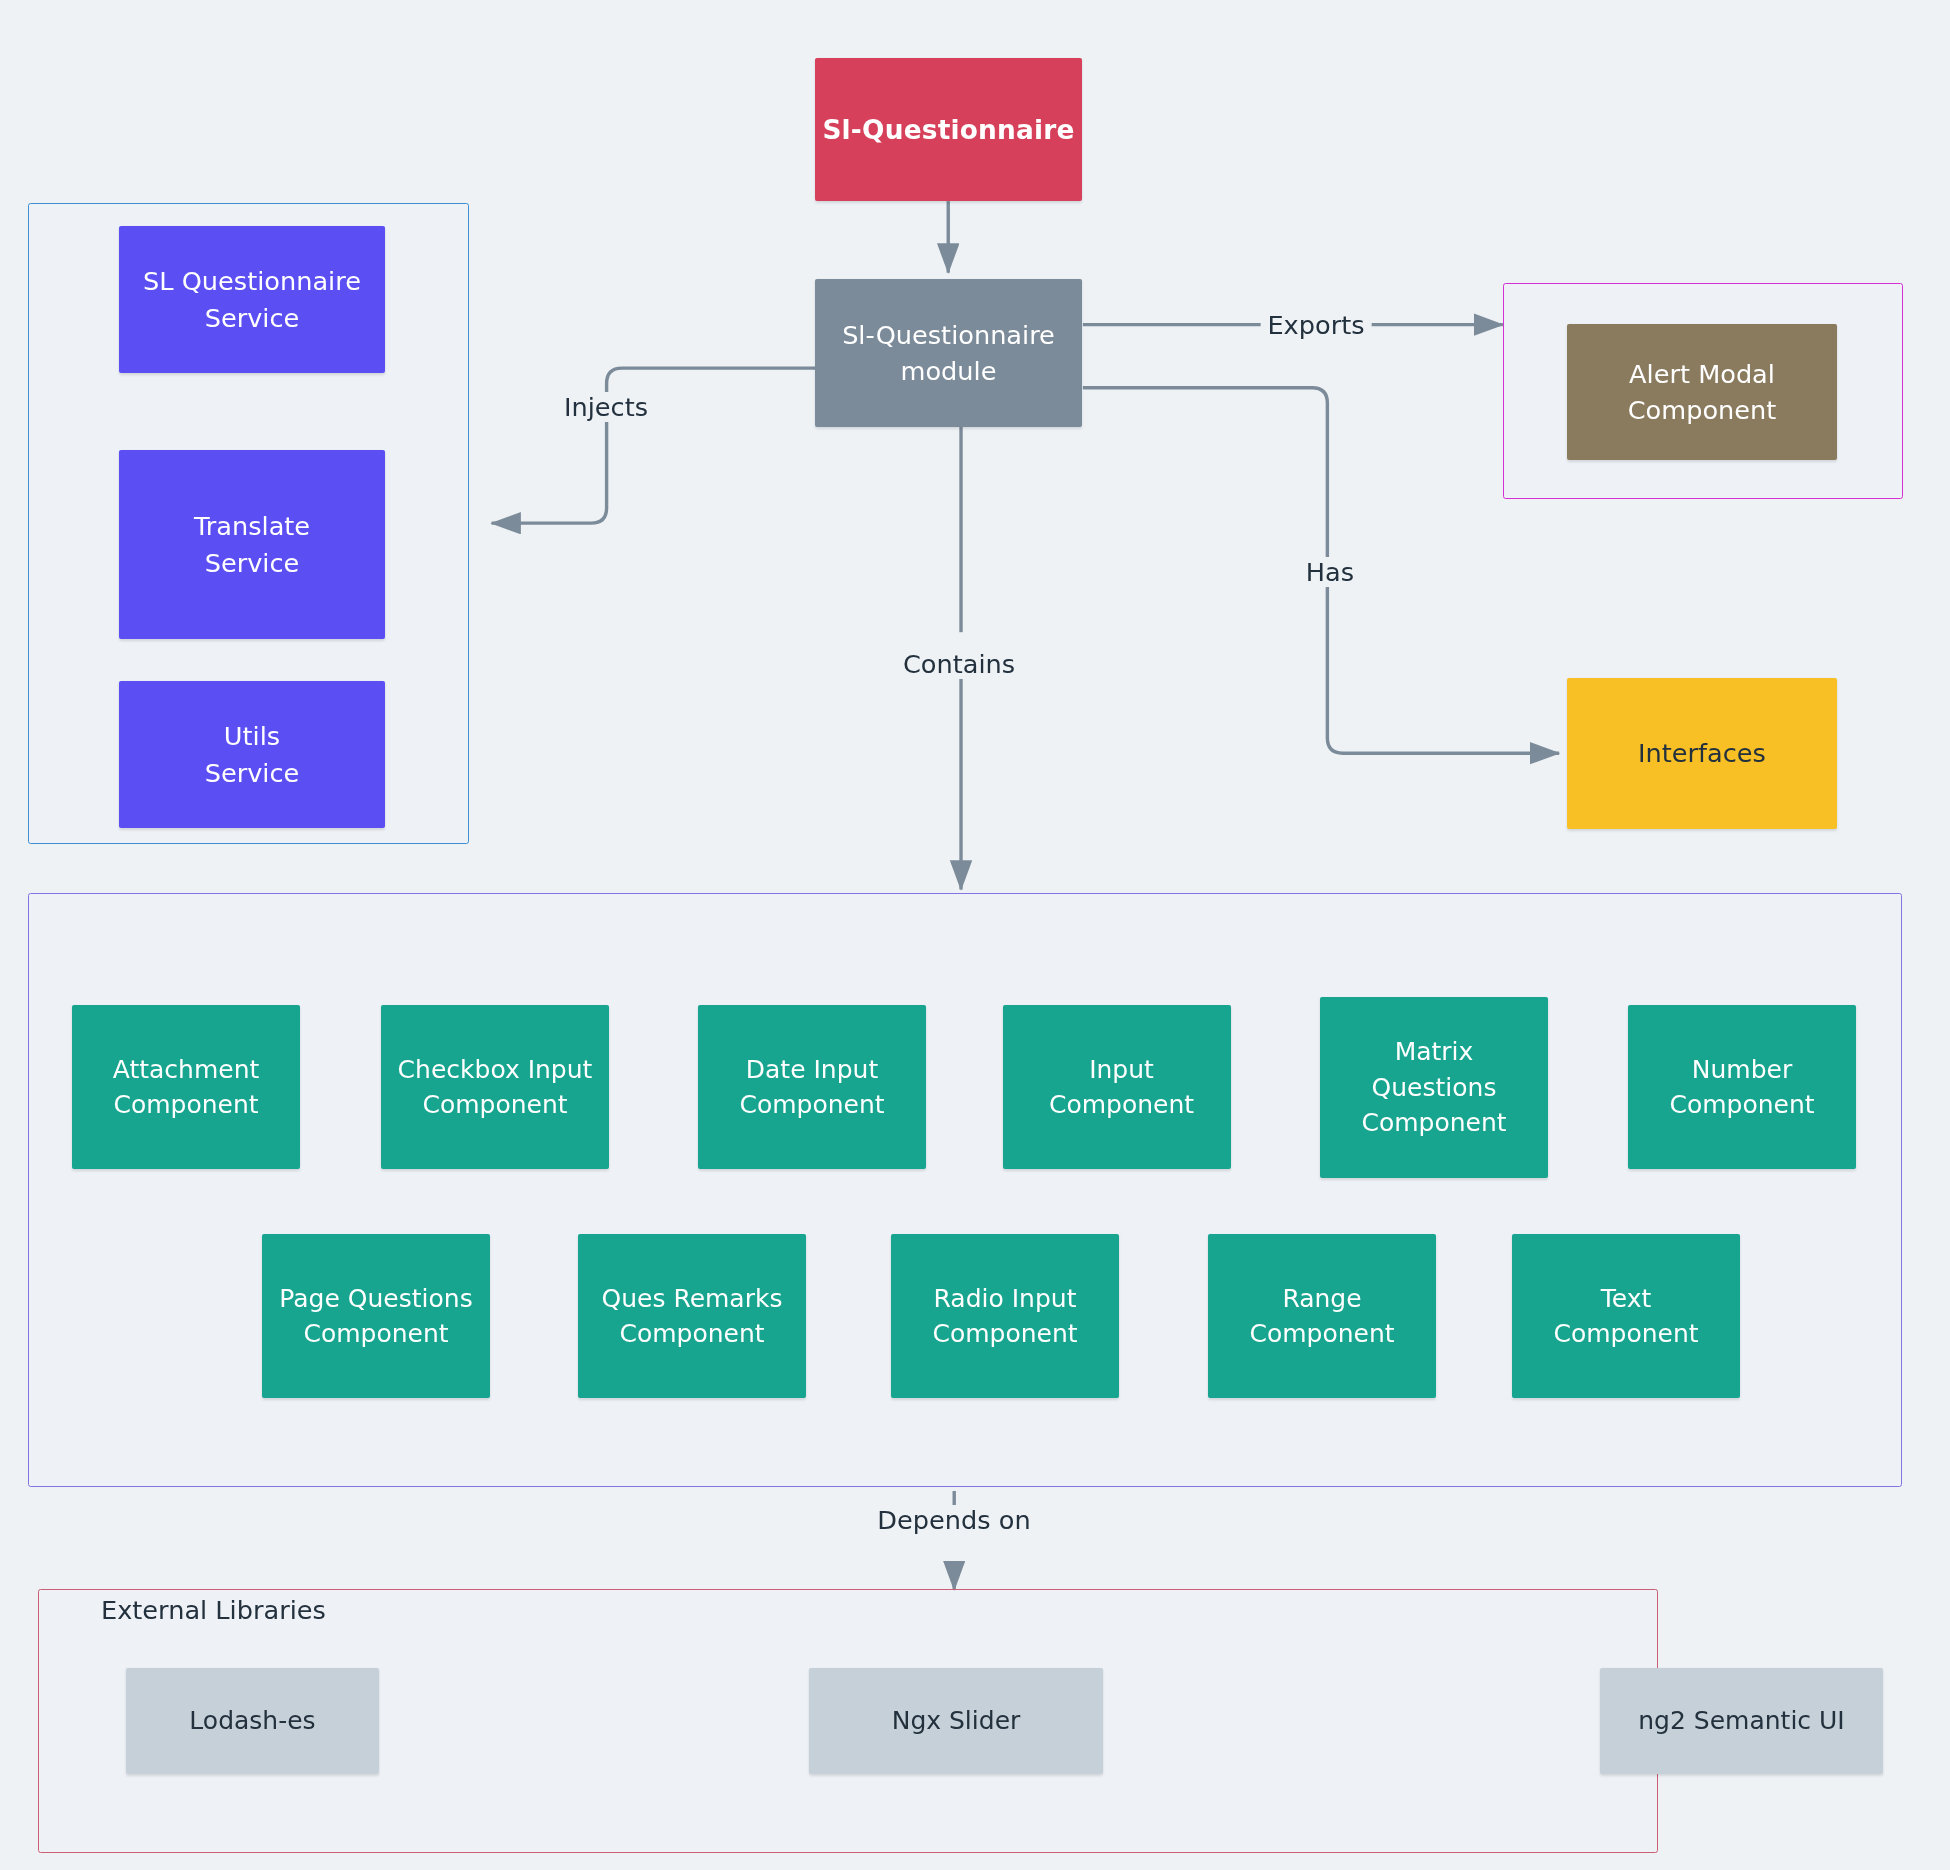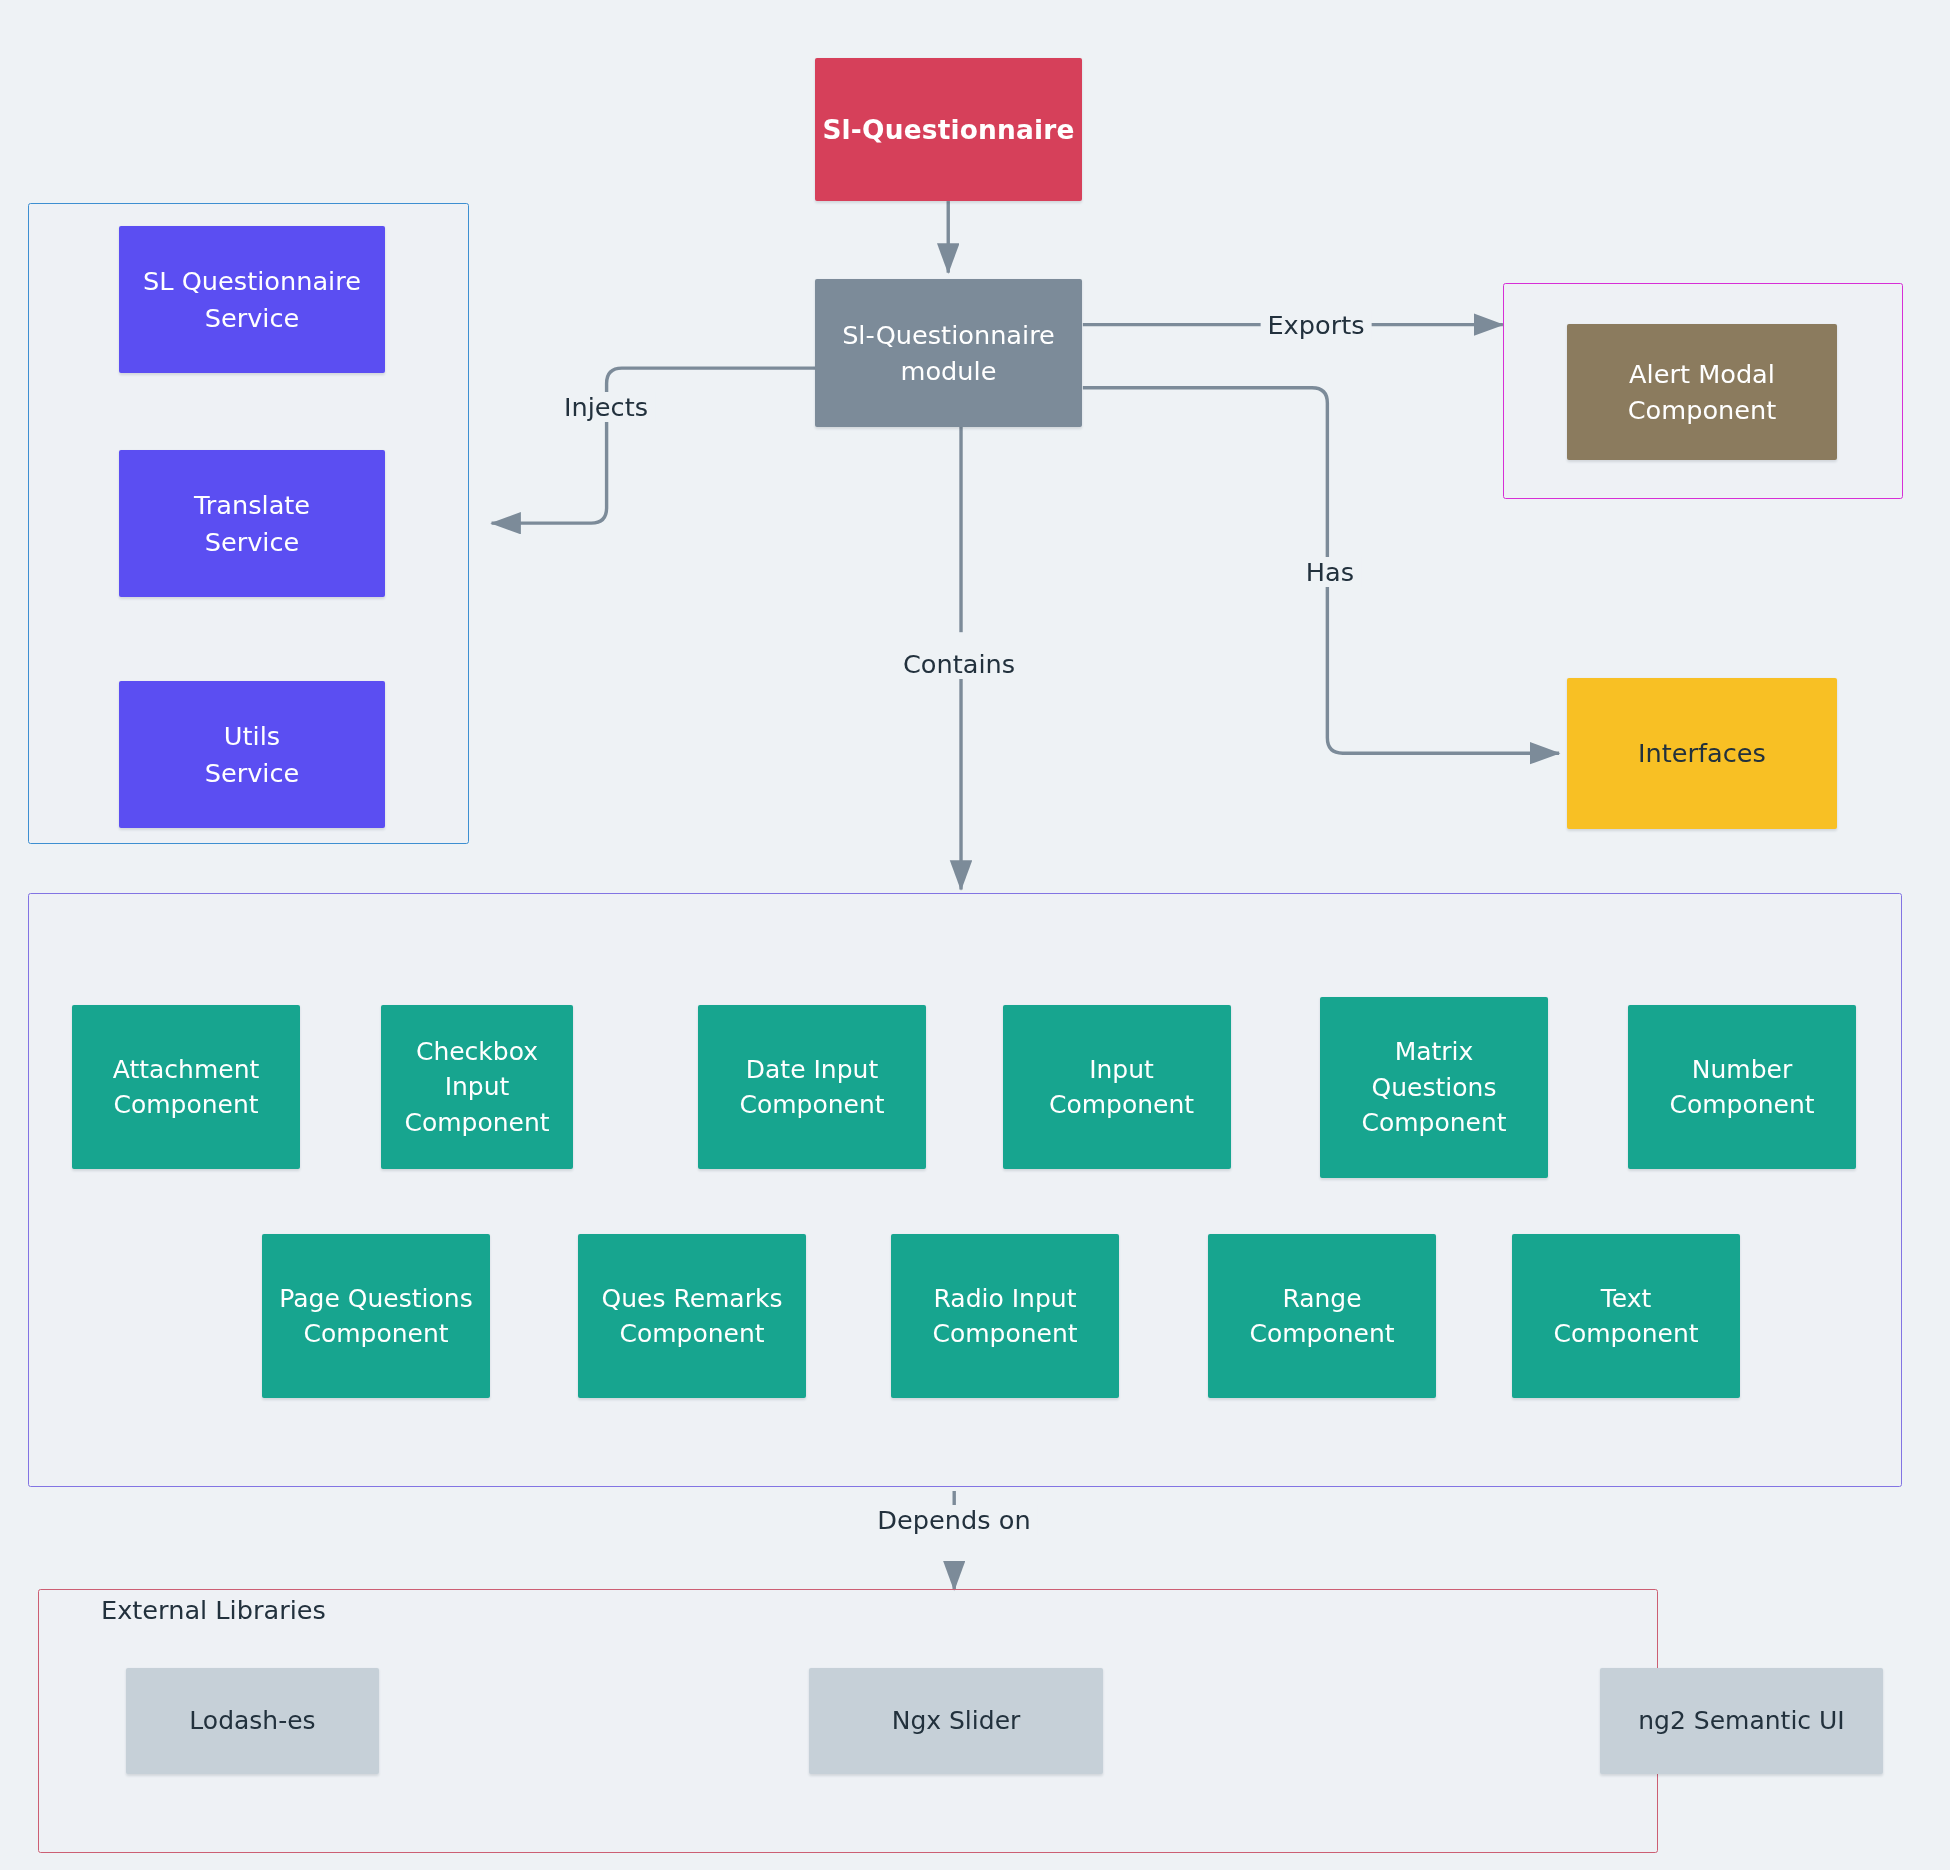--- a/index.html
+++ b/index.html
@@ -149,33 +149,33 @@
   <div class="frame frame-libraries" style="left:38px; top:1589px; width:1620px; height:264px;"></div>
   <div class="frame-title" style="left:101px; top:1595px;">External Libraries</div>
 
   <div class="node node-root" style="left:815px; top:58px; width:267px; height:143px;">Sl-Questionnaire</div>
 
   <div class="node node-module" style="left:815px; top:279px; width:267px; height:148px;">Sl-Questionnaire
 module</div>
 
   <div class="node node-service" style="left:119px; top:226px; width:266px; height:147px;">SL Questionnaire
 Service</div>
-  <div class="node node-service" style="left:119px; top:450px; width:266px; height:147px;">Translate
+  <div class="node node-service" style="left:119px; top:450px; width:266px; height:189px;">Translate
 Service</div>
   <div class="node node-service" style="left:119px; top:681px; width:266px; height:147px;">Utils
 Service</div>
 
   <div class="node node-modal" style="left:1567px; top:324px; width:270px; height:136px;">Alert Modal
 Component</div>
 
   <div class="node node-interfaces" style="left:1567px; top:678px; width:270px; height:151px;">Interfaces</div>
 
   <div class="node node-component" style="left:72px; top:1005px; width:228px; height:164px;">Attachment
 Component</div>
-  <div class="node node-component" style="left:381px; top:1005px; width:192px; height:164px;">Checkbox Input
+  <div class="node node-component" style="left:381px; top:1005px; width:228px; height:164px;">Checkbox Input
 Component</div>
   <div class="node node-component" style="left:698px; top:1005px; width:228px; height:164px;">Date Input
 Component</div>
   <div class="node node-component" style="left:1003px; top:1005px; width:228px; height:164px;padding-left:9px;">Input
 Component</div>
   <div class="node node-component" style="left:1320px; top:997px; width:228px; height:181px;">Matrix
 Questions
 Component</div>
   <div class="node node-component" style="left:1628px; top:1005px; width:228px; height:164px;">Number
 Component</div>

